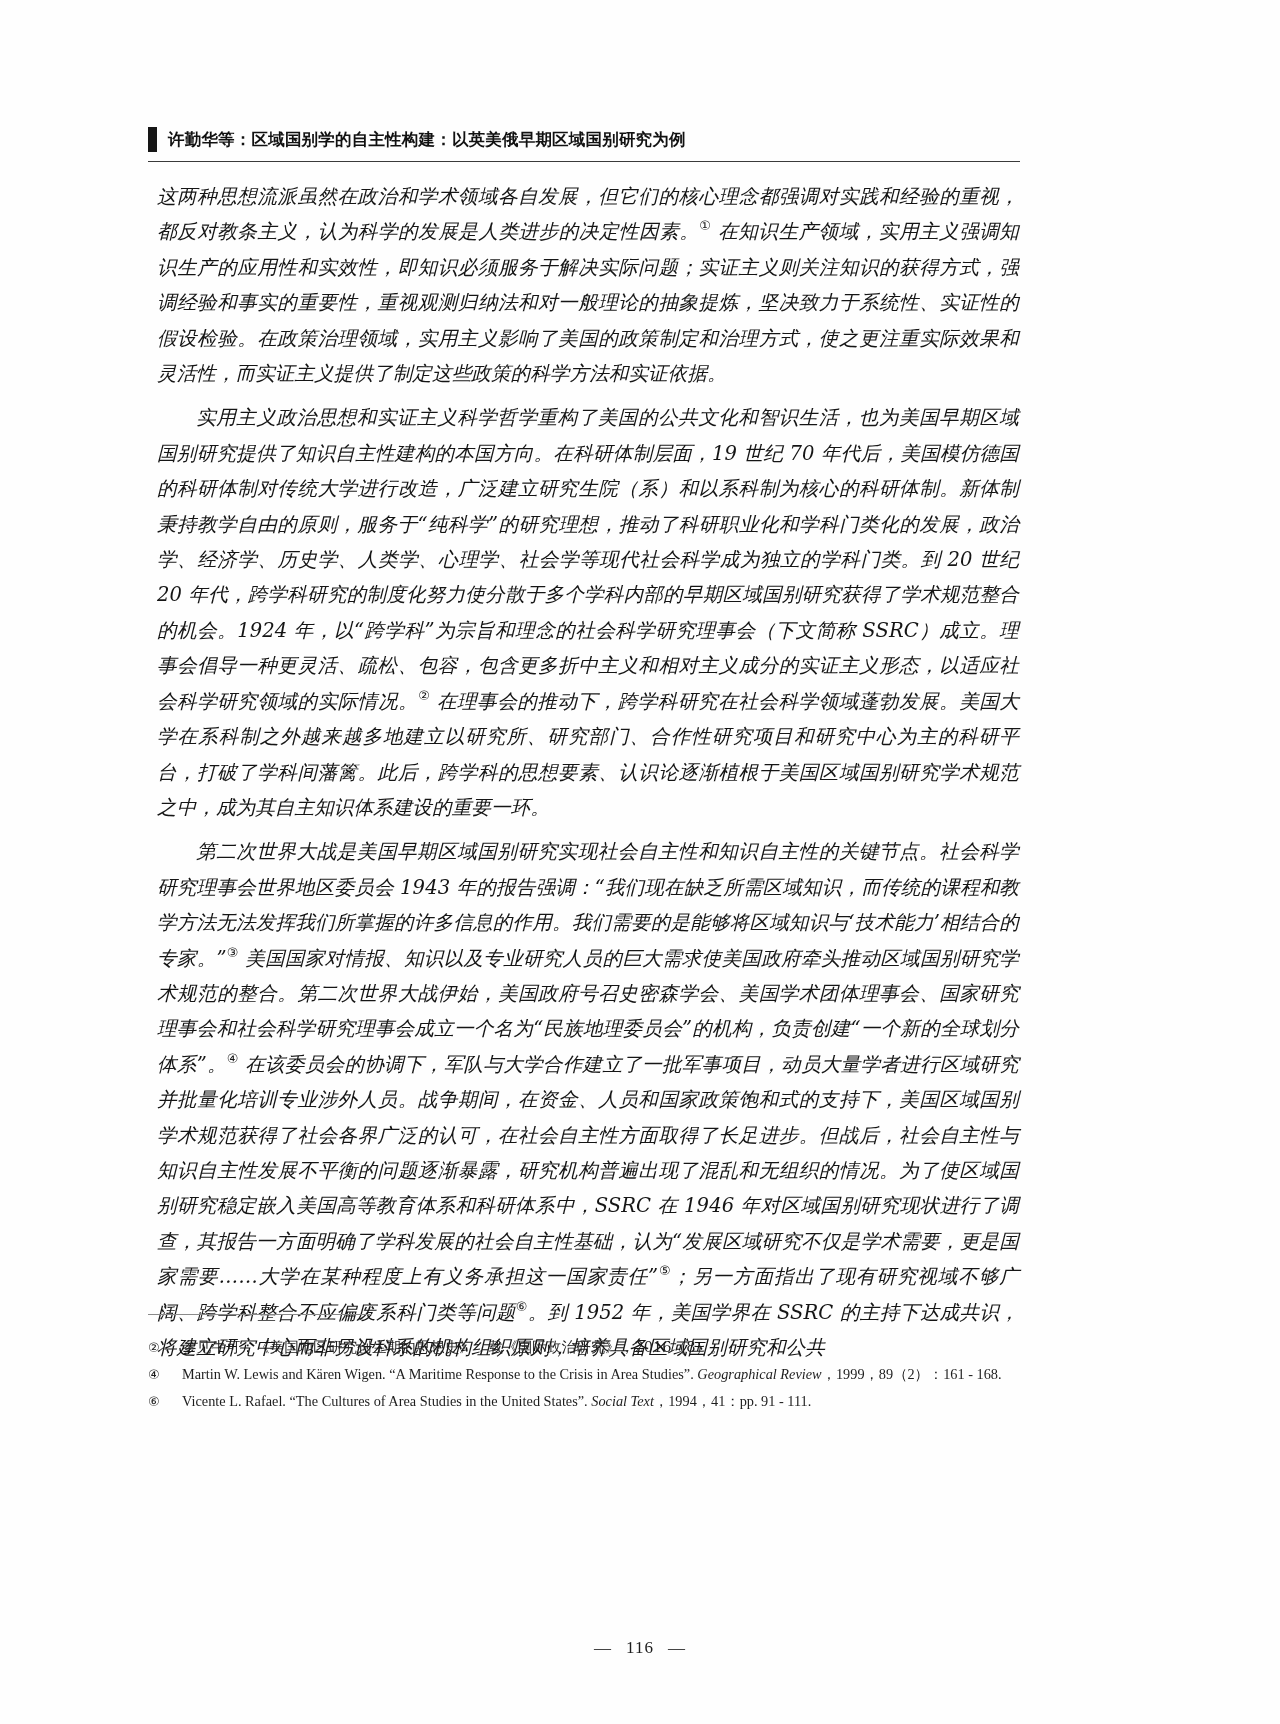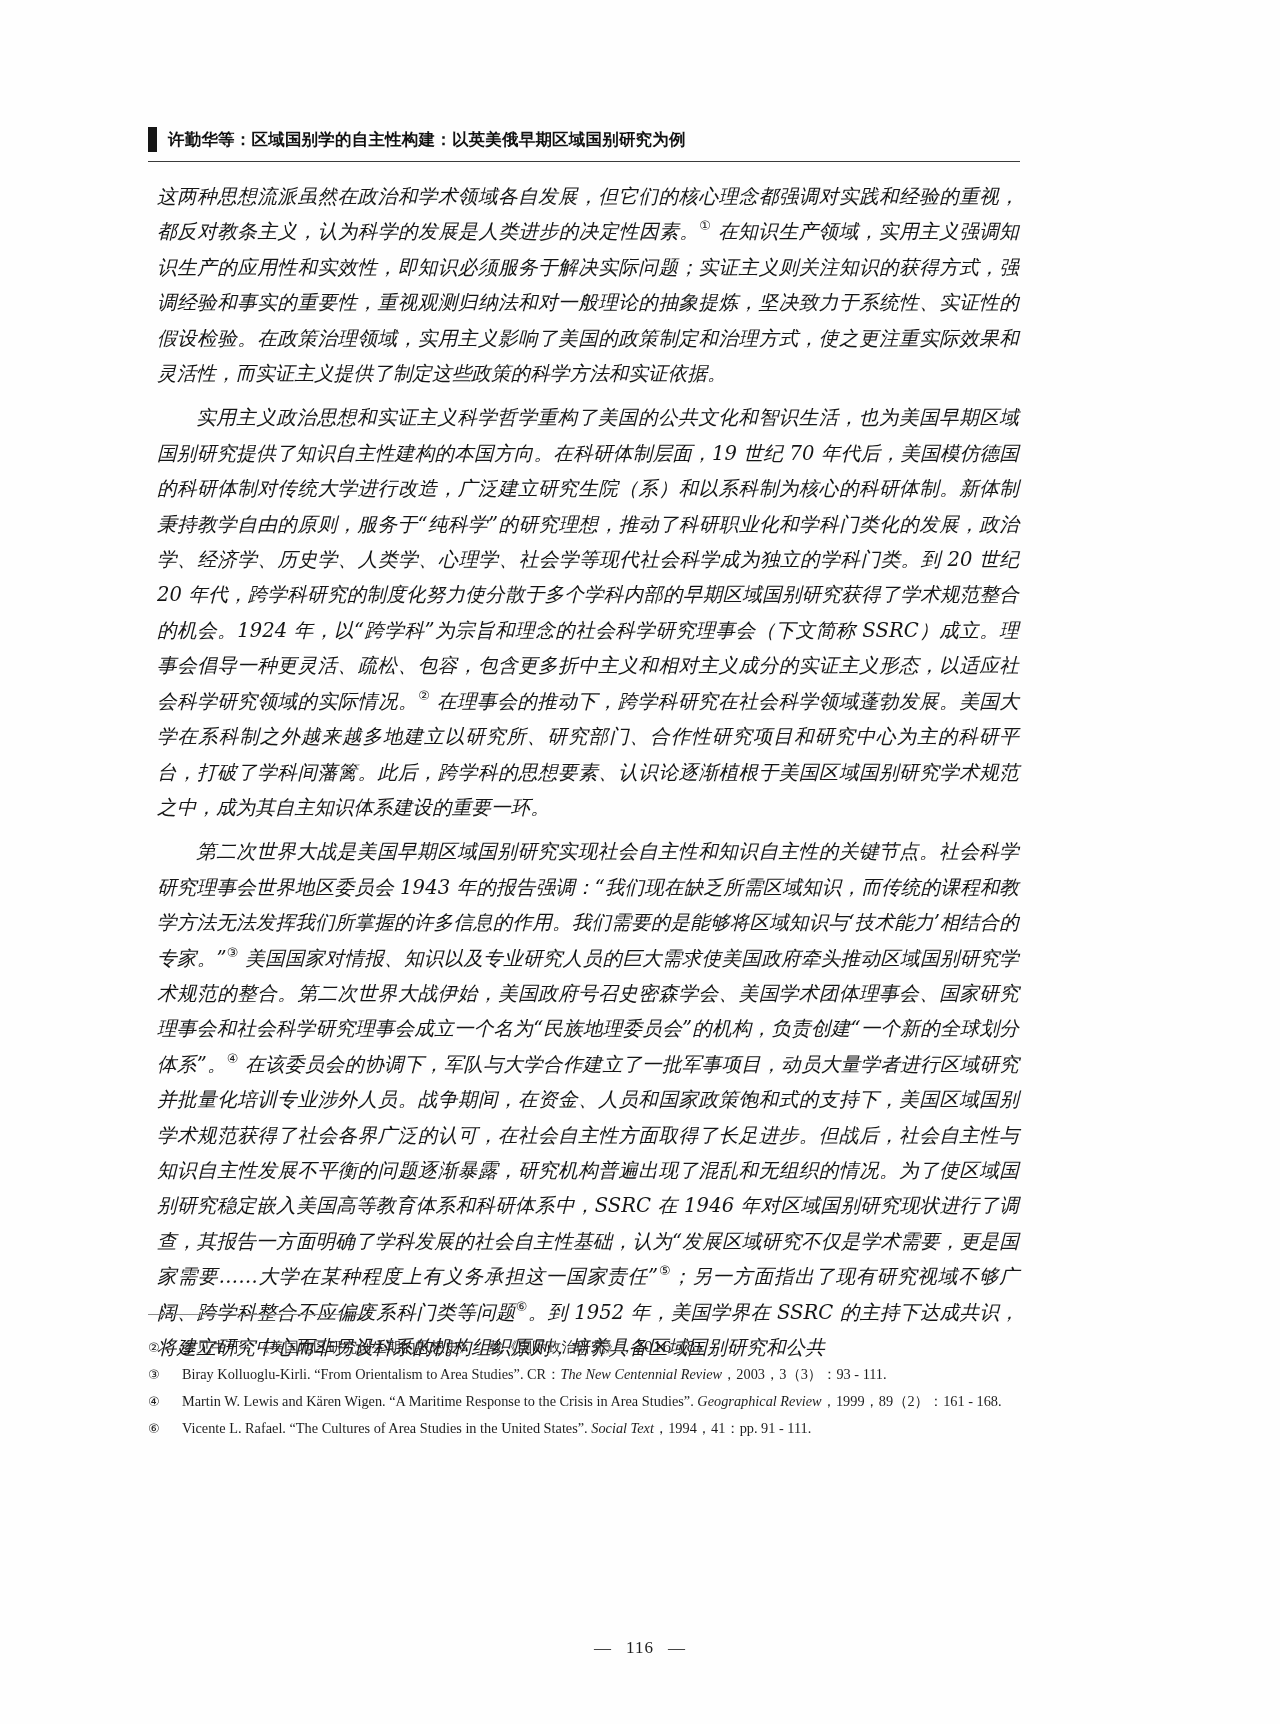--- a/index.html
+++ b/index.html
@@ -147,23 +147,20 @@
     <p class="para indent">第二次世界大战是美国早期区域国别研究实现社会自主性和知识自主性的关键节点。社会科学研究理事会世界地区委员会 1943 年的报告强调：“我们现在缺乏所需区域知识，而传统的课程和教学方法无法发挥我们所掌握的许多信息的作用。我们需要的是能够将区域知识与‘技术能力’相结合的专家。”<sup class="fn">③</sup> 美国国家对情报、知识以及专业研究人员的巨大需求使美国政府牵头推动区域国别研究学术规范的整合。第二次世界大战伊始，美国政府号召史密森学会、美国学术团体理事会、国家研究理事会和社会科学研究理事会成立一个名为“民族地理委员会”的机构，负责创建“一个新的全球划分体系”。<sup class="fn">④</sup> 在该委员会的协调下，军队与大学合作建立了一批军事项目，动员大量学者进行区域研究并批量化培训专业涉外人员。战争期间，在资金、人员和国家政策饱和式的支持下，美国区域国别学术规范获得了社会各界广泛的认可，在社会自主性方面取得了长足进步。但战后，社会自主性与知识自主性发展不平衡的问题逐渐暴露，研究机构普遍出现了混乱和无组织的情况。为了使区域国别研究稳定嵌入美国高等教育体系和科研体系中，SSRC 在 1946 年对区域国别研究现状进行了调查，其报告一方面明确了学科发展的社会自主性基础，认为“发展区域研究不仅是学术需要，更是国家需要……大学在某种程度上有义务承担这一国家责任”<sup class="fn">⑤</sup>；另一方面指出了现有研究视域不够广阔、跨学科整合不应偏废系科门类等问题<sup class="fn">⑥</sup>。到 1952 年，美国学界在 SSRC 的主持下达成共识，将建立研究中心而非另设科系的机构组织原则，培养具备区域国别研究和公共</p>
   </div>
 
   <div class="fn-rule"></div>
 
   <div class="footnotes">
     <div class="fn-item">
       <span class="marker">②</span><span class="cjk">参见牛可：《美国地区研究创生期的思想史》，载《国际政治研究》，2016（8）。</span>
     </div>
     <div class="fn-item">
-      <span class="marker">③</span><span>Biray Kolluoglu-Kirli. “From Orientalism to Area Studies”. CR：<i>The New Centennial Review</i>，2003，3（3）：93 - 111.</span>
-    </div>
-    <div class="fn-item">
       <span class="marker">④</span><span>Martin W. Lewis and Kären Wigen. “A Maritime Response to the Crisis in Area Studies”. <i>Geographical Review</i>，1999，89（2）：161 - 168.</span>
     </div>
     <div class="fn-item">
       <span class="marker">⑥</span><span>Vicente L. Rafael. “The Cultures of Area Studies in the United States”. <i>Social Text</i>，1994，41：pp. 91 - 111.</span>
     </div>
   </div>
 
   <div class="pagenum">
     <span class="dash">—</span><span>116</span><span class="dash">—</span>
   </div>

